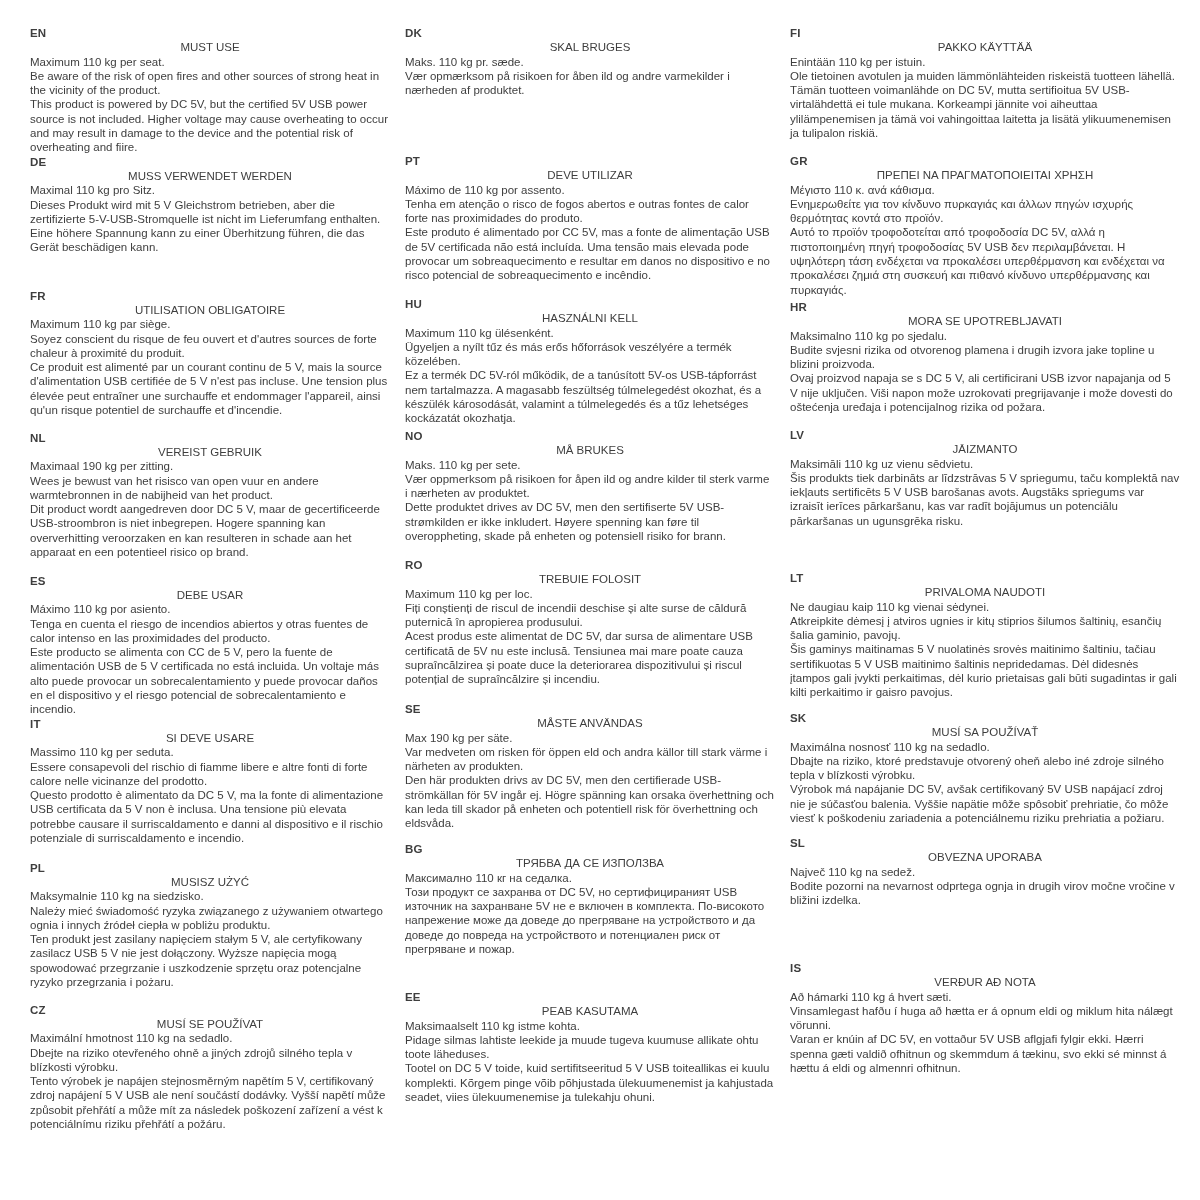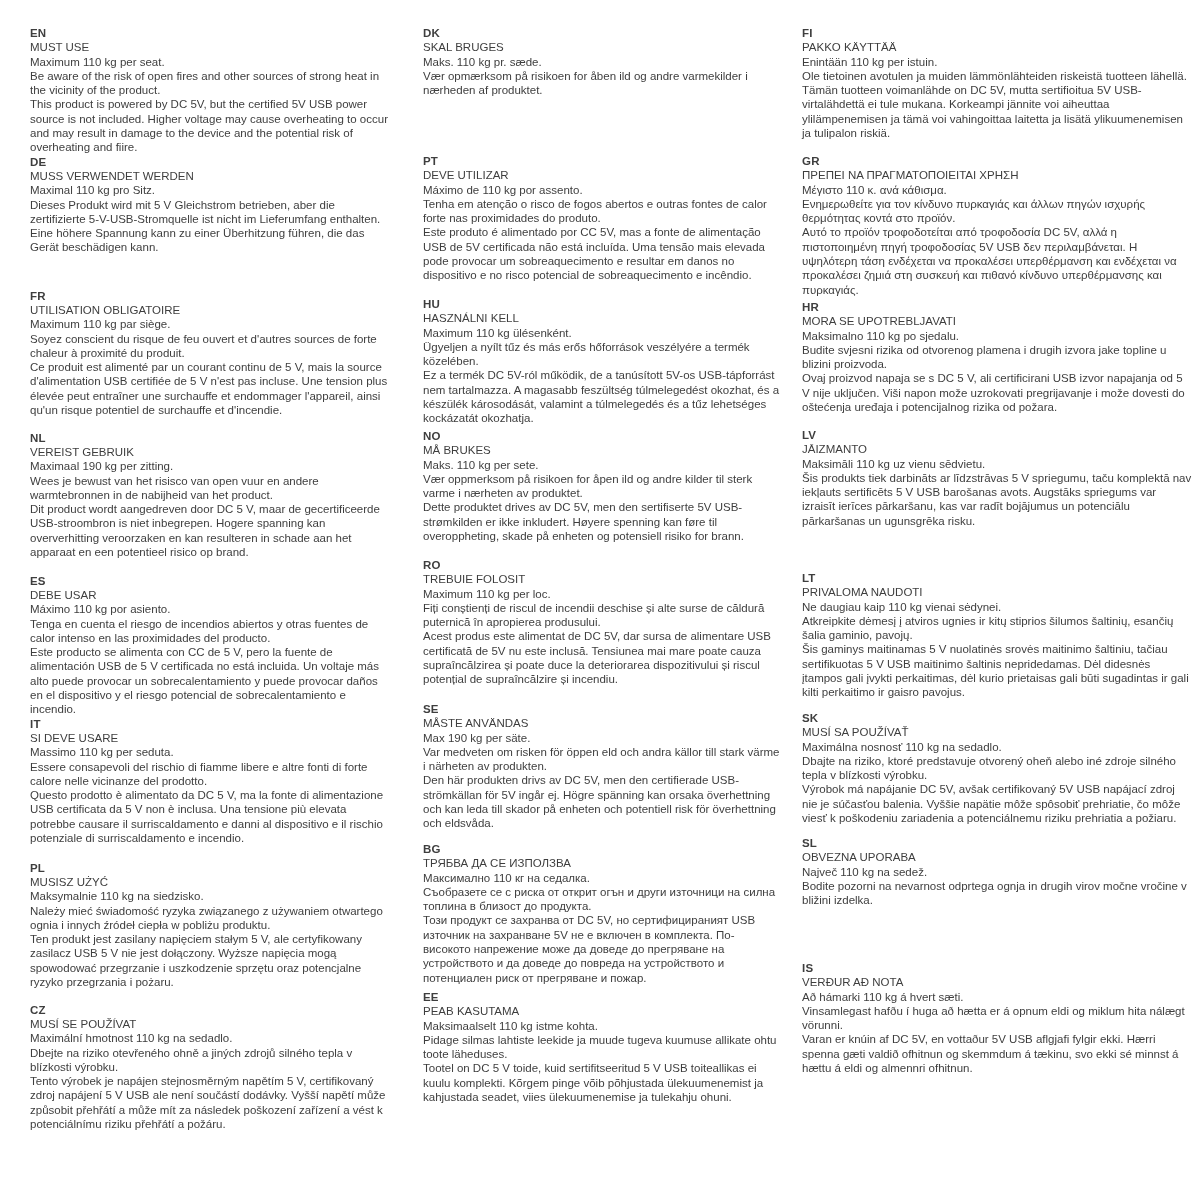--- a/index.html
+++ b/index.html
@@ -11,34 +11,35 @@
     color: #3e3e3e;
     overflow: hidden;
   }
   .sheet {
     box-sizing: border-box;
     width: 1200px;
     height: 1200px;
     padding: 26px 20px 10px 30px;
     display: grid;
     grid-template-columns: 360px 370px 390px;
-    column-gap: 21px;
+    column-gap: 15px;
   }
   .col { display: grid; align-content: start; }
   .col-1 { grid-template-rows: minmax(128px,auto) minmax(134px,auto) minmax(142px,auto) minmax(143px,auto) minmax(142px,auto) minmax(144px,auto) minmax(142px,auto) auto; }
-  .col-2 { grid-template-rows: minmax(128px,auto) minmax(143px,auto) minmax(132px,auto) minmax(129px,auto) minmax(144px,auto) minmax(140px,auto) minmax(148px,auto) auto; margin-left: 12px; }
+  .col-2 { grid-template-rows: minmax(128px,auto) minmax(143px,auto) minmax(132px,auto) minmax(129px,auto) minmax(144px,auto) minmax(140px,auto) minmax(148px,auto) auto; }
   .col-3 { grid-template-rows: minmax(128px,auto) minmax(146px,auto) minmax(128px,auto) minmax(143px,auto) minmax(140px,auto) minmax(125px,auto) minmax(125px,auto) auto; }
   .lang-block { font-size: 11.5px; line-height: 14.3px; }
   .lang-block h2 {
     margin: 0; font-size: 11.5px; line-height: 14.3px;
     font-weight: bold; letter-spacing: 0.2px;
   }
   .lang-block h3 {
     margin: 0; font-size: 11.5px; line-height: 14.3px;
     font-weight: normal;
+    text-align: center;
   }
   .lang-block p { margin: 0; }
 </style>
 </head>
 <body>
 
 <div class="sheet">
 
   <div class="col col-1">
     <section class="lang-block">
@@ -137,21 +138,20 @@
       <h2>SE</h2>
       <h3>MÅSTE ANVÄNDAS</h3>
       <p>Max 190 kg per säte.</p>
       <p>Var medveten om risken för öppen eld och andra källor till stark värme i närheten av produkten.</p>
       <p>Den här produkten drivs av DC 5V, men den certifierade USB-strömkällan för 5V ingår ej. Högre spänning kan orsaka överhettning och kan leda till skador på enheten och potentiell risk för överhettning och eldsvåda.</p>
     </section>
     <section class="lang-block">
       <h2>BG</h2>
       <h3>ТРЯБВА ДА СЕ ИЗПОЛЗВА</h3>
       <p>Максимално 110 кг на седалка.</p>
-      <p>Съобразете се с риска от открит огън и други източници на силна топлина в близост до продукта.</p>
       <p>Този продукт се захранва от DC 5V, но сертифицираният USB източник на захранване 5V не е включен в комплекта. По-високото напрежение може да доведе до прегряване на устройството и да доведе до повреда на устройството и потенциален риск от прегряване и пожар.</p>
     </section>
     <section class="lang-block">
       <h2>EE</h2>
       <h3>PEAB KASUTAMA</h3>
       <p>Maksimaalselt 110 kg istme kohta.</p>
       <p>Pidage silmas lahtiste leekide ja muude tugeva kuumuse allikate ohtu toote läheduses.</p>
       <p>Tootel on DC 5 V toide, kuid sertifitseeritud 5 V USB toiteallikas ei kuulu komplekti. Kõrgem pinge võib põhjustada ülekuumenemist ja kahjustada seadet, viies ülekuumenemise ja tulekahju ohuni.</p>
     </section>
   </div>

